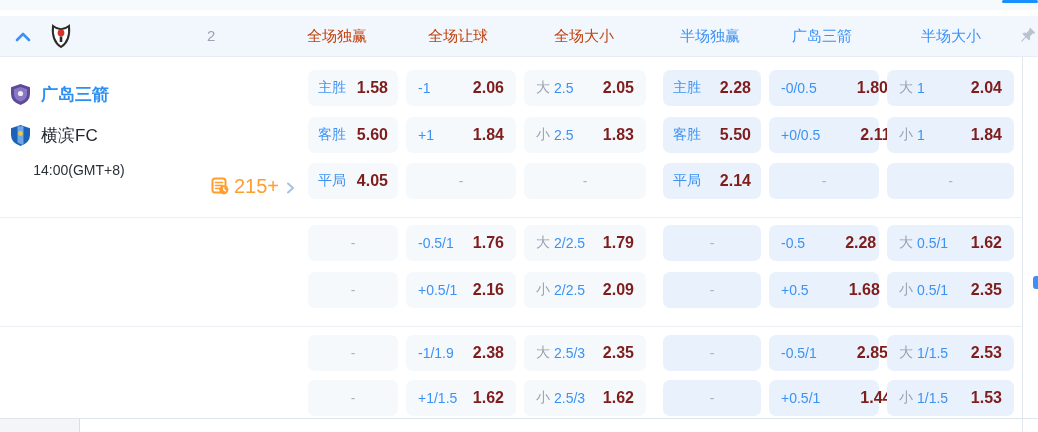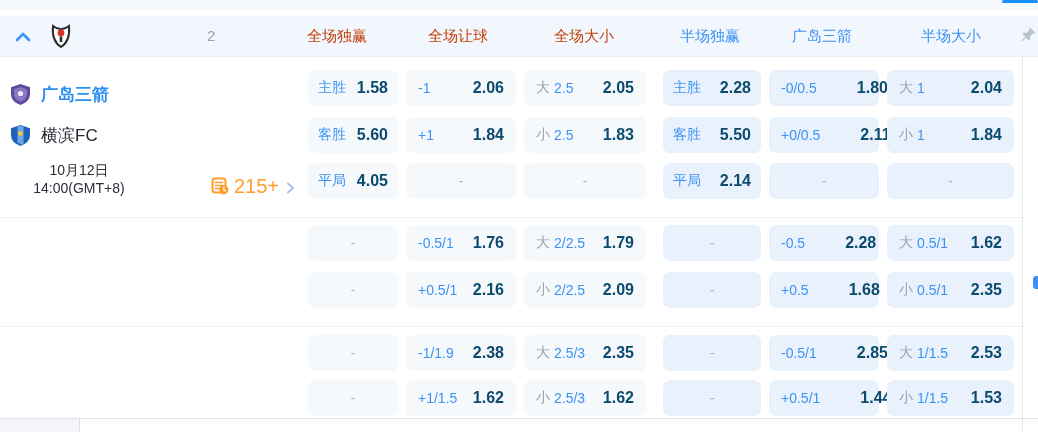--- a/index.html
+++ b/index.html
@@ -57,21 +57,21 @@
   .cell.half { background:#e9f2fc; }
   .c1 { width:90px;  padding:0 10px; }
   .c2 { width:110px; margin-left:8px; }
   .c3 { width:122px; margin-left:8px; }
   .c4 { width:98px;  margin-left:17px; padding:0 10px; }
   .c5 { width:110px; margin-left:8px;gap:40px; }
   .c6 { width:127px; margin-left:8px; }
   .lbl  { color:#3c92f4; white-space:nowrap; }
   .pre  { color:#98a2b0; margin-right:4px; }
   .line { color:#3c92f4; white-space:nowrap; }
-  .val  { margin-left:auto; font-weight:bold; font-size:16px; color:#0c4a6e; }
+  .val  { margin-left:auto; font-weight:bold; font-size:16px; color:#7f1d1d; }
   .dash-cell { justify-content:center; }
   .dash { color:#aab3bf; }
 
   .bottom-line { position:absolute; top:418px; left:0; width:1038px; height:1px; background:#dfe5ec; }
   .bottom-left { position:absolute; top:419px; left:0; width:80px; height:13px; background:#f3f5f8; border-right:1px solid #d9dee5; }
 </style>
 </head>
 <body>
 
 <div class="topstrip"></div>
@@ -124,21 +124,20 @@
     <svg viewBox="0 0 21 23" width="21" height="23">
       <path d="M10.5 1 L20 4.2 V11 q0 7.5-9.5 11 Q1 18.5 1 11 V4.2 z" fill="#1c63b7"></path>
       <path d="M7.5 2.2 h6 V21 q-3-1-6-2.6 z" fill="#6fa7e3"></path>
       <circle cx="10.5" cy="9.5" r="2.4" fill="#f3c53d"></circle>
     </svg>
   </span>
   <span class="team-name away">横滨FC</span>
 </div>
 
 <div class="date-block">
-  <div>10月12日</div>
   <div>14:00(GMT+8)</div>
 </div>
 
 <div class="markets-link">
   <span class="markets-icon">
     <svg viewBox="0 0 18 18" width="18" height="18">
       <rect x="1.5" y="1.5" width="13" height="14" rx="2.5" fill="none" stroke="#ff9d2f" stroke-width="2"></rect>
       <path d="M4.5 5.5h7 M4.5 8.5h7 M4.5 11.5h4" stroke="#ff9d2f" stroke-width="1.6" stroke-linecap="round"></path>
       <circle cx="12.8" cy="12.8" r="4.6" fill="#ff9d2f"></circle>
       <path d="M12.8 10.6v2.3l1.7 1" stroke="#ffffff" stroke-width="1.3" fill="none" stroke-linecap="round"></path>

